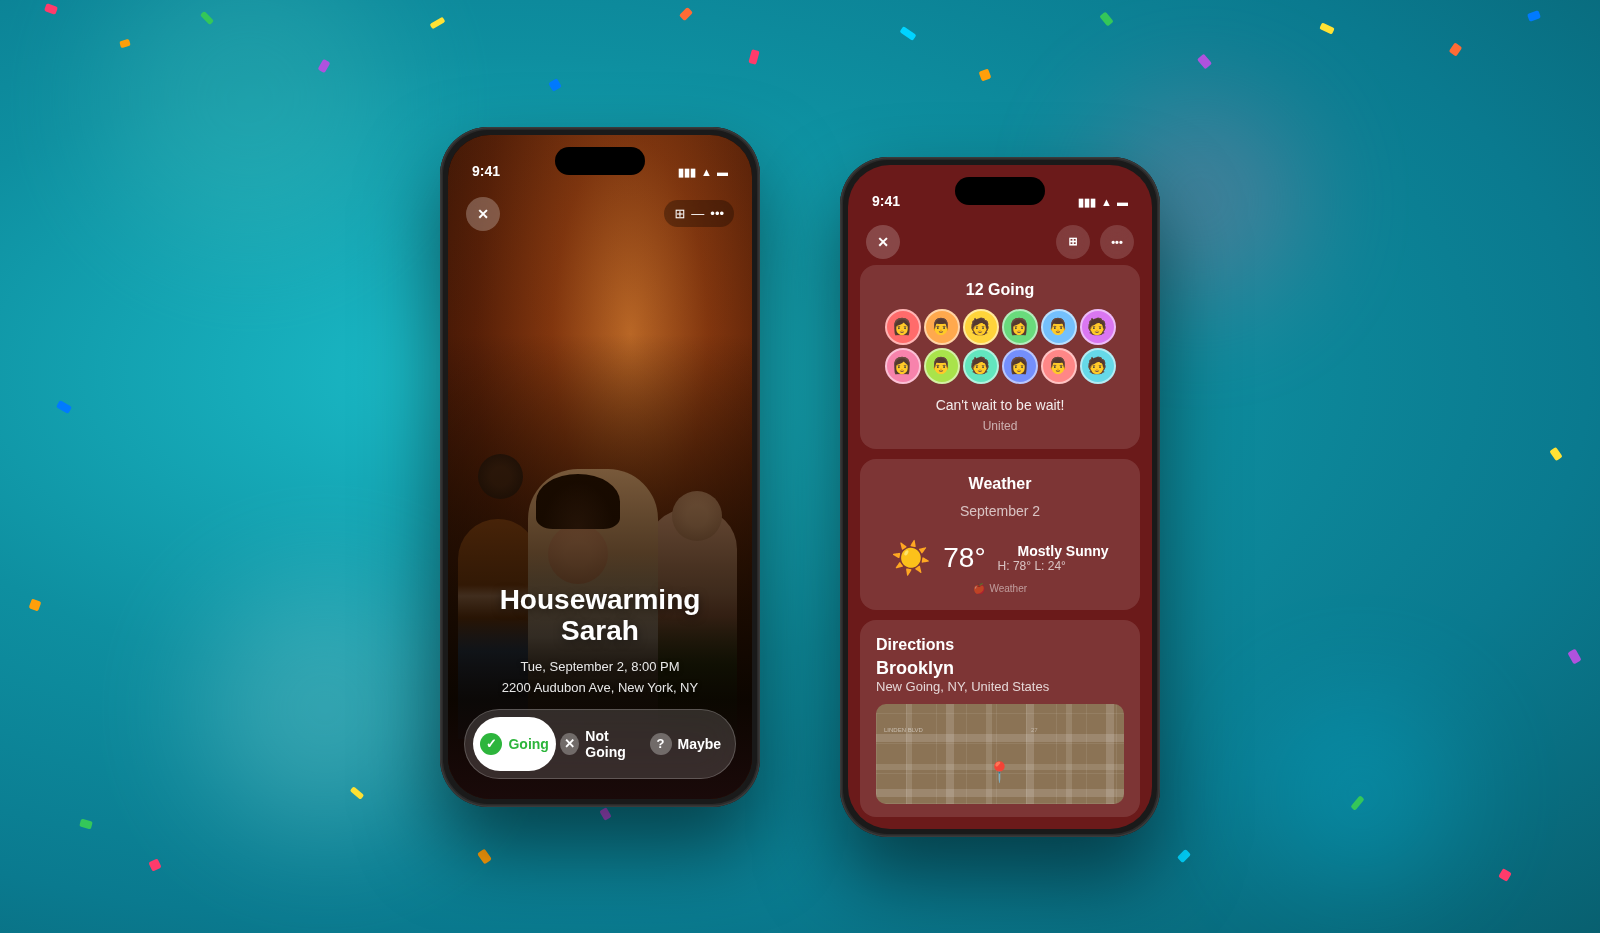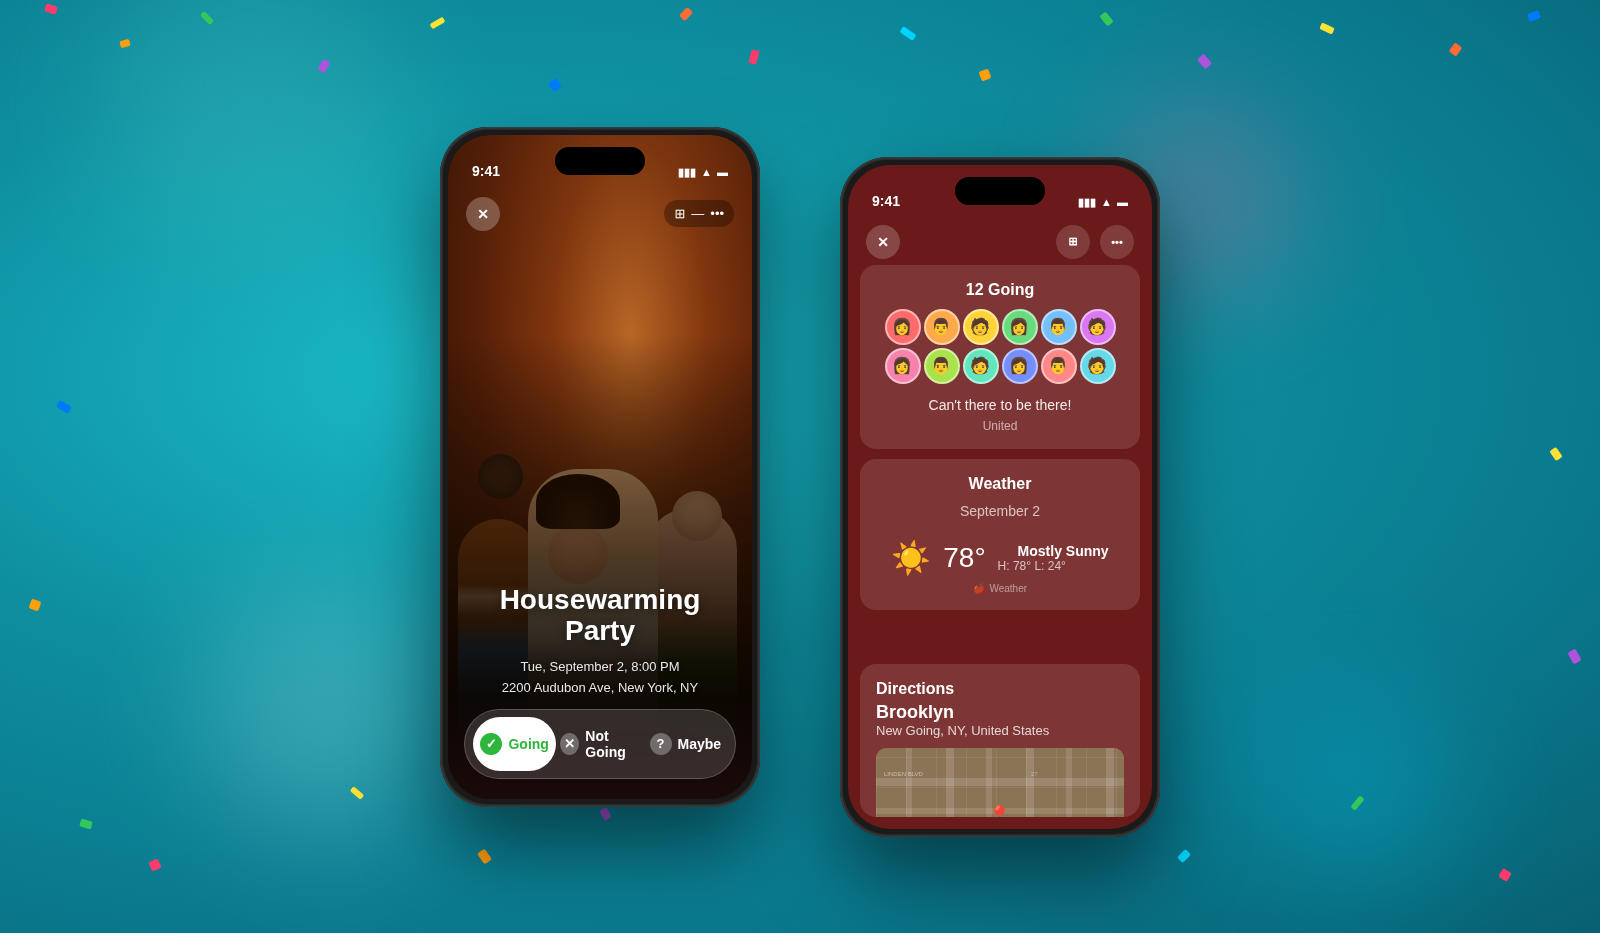--- a/index.html
+++ b/index.html
@@ -384,21 +384,20 @@
       margin-top: 6px;
       display: flex;
       align-items: center;
       justify-content: center;
       gap: 4px;
     }
 
     .map-card {
       flex: 1;
       overflow: hidden;
-      margin-top: 44px;
     }
 
     .directions-title {
       font-size: 16px;
       font-weight: 600;
       margin-bottom: 4px;
     }
 
     .directions-place {
       font-size: 18px;
@@ -536,21 +535,21 @@
           <div class="header-right">
             <div class="header-icon-group">
               <span style="font-size:13px;color:white;">⊞</span>
               <span style="font-size:13px;color:white;">—</span>
               <span style="font-size:13px;color:white;">•••</span>
             </div>
           </div>
         </div>
 
         <div class="event-info">
-          <div class="event-title">Housewarming Party</div>
+          <div class="event-title">Housewarming Sarah</div>
           <div class="event-details">Tue, September 2, 8:00 PM</div>
           <div class="event-details">2200 Audubon Ave, New York, NY</div>
         </div>
 
         <div class="rsvp-bar">
           <div class="rsvp-btn rsvp-going">
             <div class="rsvp-icon">✓</div>
             <span>Going</span>
           </div>
           <div class="rsvp-btn rsvp-not-going">
@@ -602,21 +601,21 @@
                 <div class="avatar-circle" style="background: rgb(105, 219, 124);">👩</div>
                 <div class="avatar-circle" style="background: rgb(116, 192, 252);">👨</div>
                 <div class="avatar-circle" style="background: rgb(218, 119, 242);">🧑</div>
                 <div class="avatar-circle" style="background: rgb(247, 131, 172);">👩</div>
                 <div class="avatar-circle" style="background: rgb(169, 227, 75);">👨</div>
                 <div class="avatar-circle" style="background: rgb(99, 230, 190);">🧑</div>
                 <div class="avatar-circle" style="background: rgb(116, 143, 252);">👩</div>
                 <div class="avatar-circle" style="background: rgb(255, 135, 135);">👨</div>
                 <div class="avatar-circle" style="background: rgb(102, 217, 232);">🧑</div>
               </div>
-            <div class="comment-text">Can't there to be there!</div>
+            <div class="comment-text">Can't wait to be wait!</div>
             <div class="comment-author">United</div>
           </div>
 
           <div class="detail-card weather-card">
             <div class="detail-card-title">Weather</div>
             <div class="weather-date">September 2</div>
             <div class="weather-main">
               <div class="weather-sun">☀️</div>
               <div class="weather-temp">78°</div>
               <div class="weather-desc">

